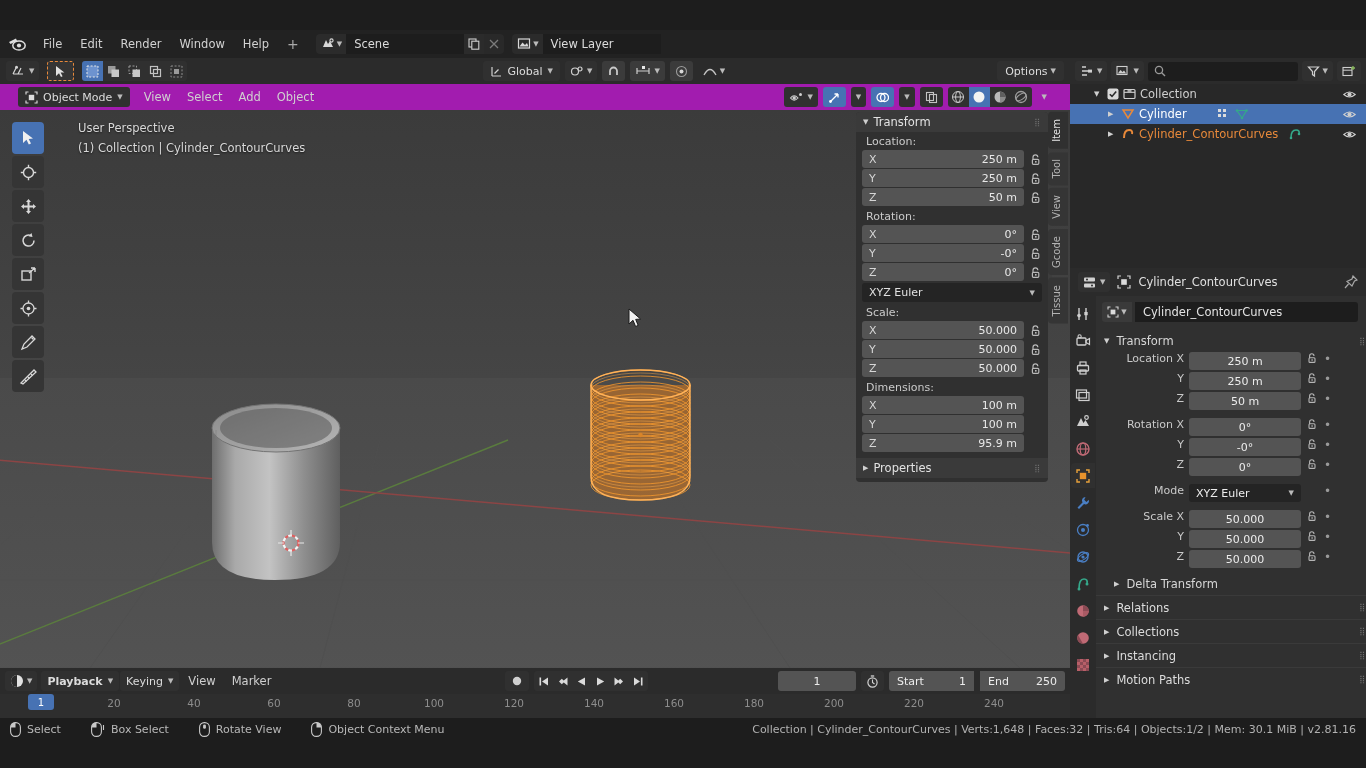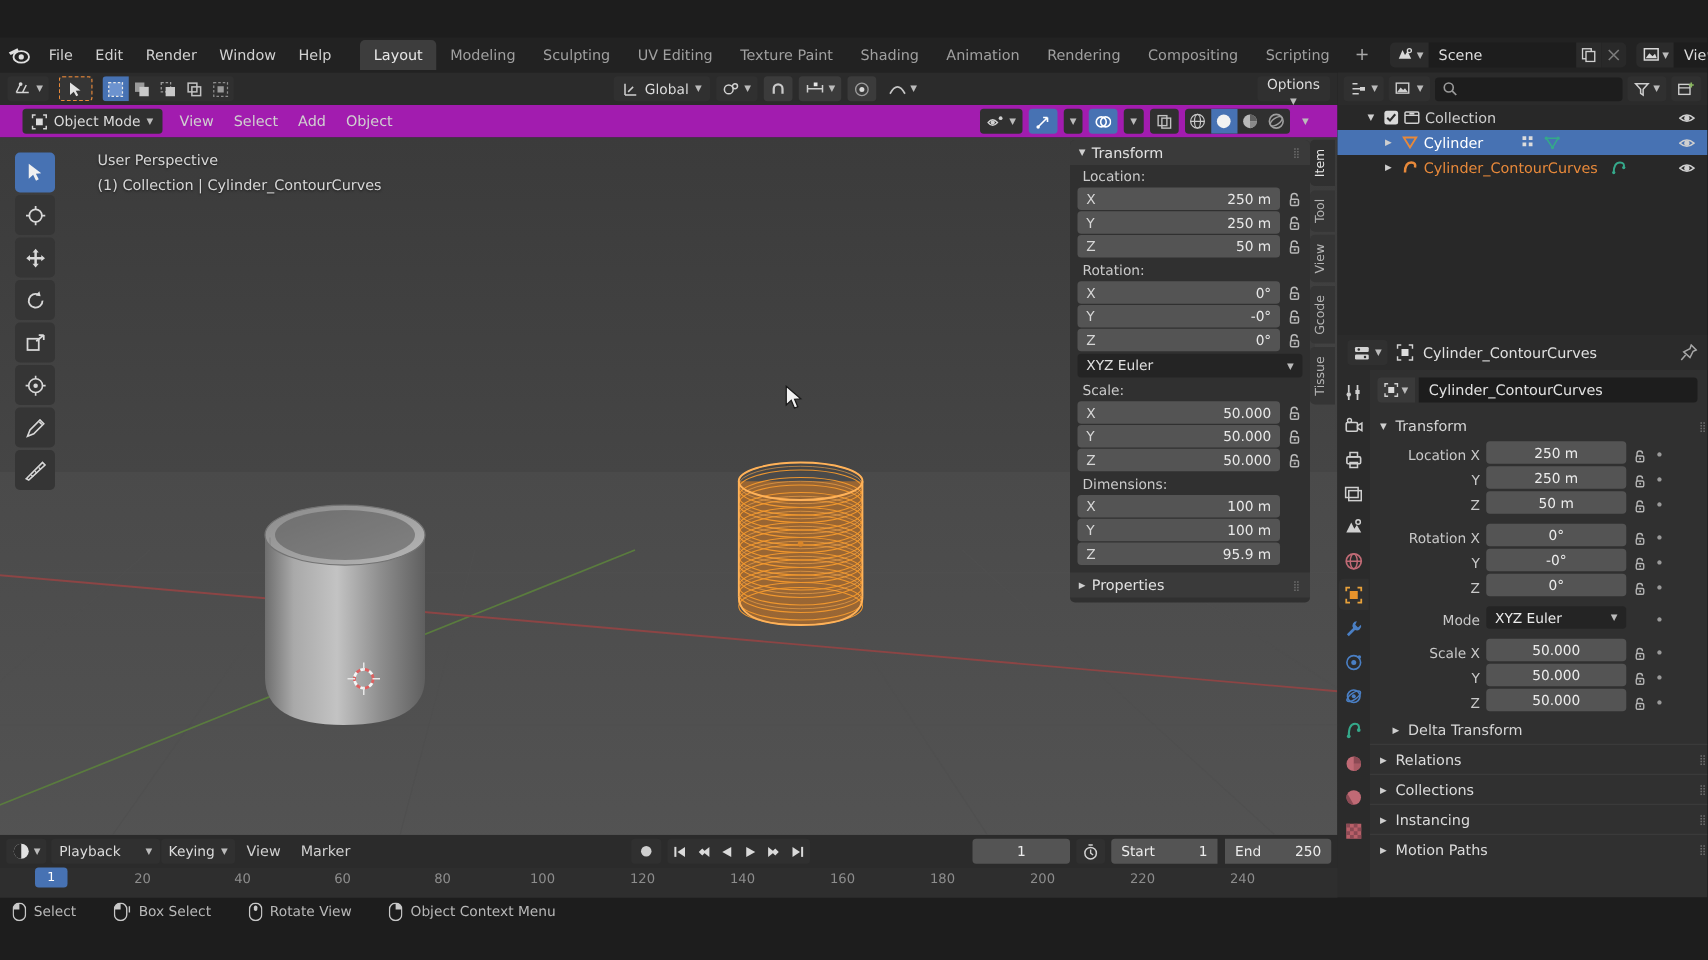--- a/index.html
+++ b/index.html
@@ -201,21 +201,21 @@
   .nf-icon {
     width: 30px; height: 20px; background: #3a3a3a; border-radius: 3px 0 0 3px;
     display: flex; align-items: center; justify-content: center; gap: 2px;
   }
   .nf-input {
     flex: 1; height: 20px; background: #1d1d1d; border-radius: 0 3px 3px 0;
     display: flex; align-items: center; padding: 0 8px; font-size: 11.5px;
     color: #e3e3e3;
   }
   .prow {
-    display: flex; align-items: flex-end; height: 19px; margin-bottom: 1px;
+    display: flex; align-items: flex-start; height: 19px; margin-bottom: 1px;
     padding-right: 18px; gap: 5px;
   }
   .prow .plabel {
     width: 88px; text-align: right; font-size: 11px; color: #c9c9c9;
   }
   .prow .pfield {
     width: 112px; height: 18px; background: #545454; border-radius: 3px;
     display: flex; align-items: center; justify-content: center;
     font-size: 11px; color: #ececec;
   }
@@ -303,32 +303,20 @@
         <path d="M1 6 L8 2.5 L9 5 L2.5 8 Z" fill="#e0e0e0"></path>
       </svg>
     </div>
     <div id="topmenus" style="display:flex;align-items:center;">
         <div class="menu-item">File</div>
         <div class="menu-item">Edit</div>
         <div class="menu-item">Render</div>
         <div class="menu-item">Window</div>
         <div class="menu-item">Help</div>
       </div>
-    <div id="wtabs" style="display:flex;align-items:center;margin-left:14px;">
-        <div class="wtab active">Layout</div>
-        <div class="wtab">Modeling</div>
-        <div class="wtab">Sculpting</div>
-        <div class="wtab">UV Editing</div>
-        <div class="wtab">Texture Paint</div>
-        <div class="wtab">Shading</div>
-        <div class="wtab">Animation</div>
-        <div class="wtab">Rendering</div>
-        <div class="wtab">Compositing</div>
-        <div class="wtab">Scripting</div>
-      </div>
     <div class="plus-tab">+</div>
 
     <div class="scene-block">
       <div class="id-browse">
         <svg width="14" height="14" viewBox="0 0 14 14">
           <path d="M2 10 L5 3 L7 7 L9 4 L12 10 Z" fill="#d8d8d8"></path>
           <circle cx="10.5" cy="3.5" r="1.6" fill="none" stroke="#d8d8d8" stroke-width="1.1"></circle>
         </svg>
         <span class="dropdown-arrow">▼</span>
       </div>
@@ -439,21 +427,21 @@
             <circle cx="6.5" cy="6.5" r="5" fill="none" stroke="#9b9b9b" stroke-width="1.1"></circle>
             <circle cx="6.5" cy="6.5" r="2" fill="#d8d8d8"></circle>
           </svg>
       </div>
       <div class="hbtn flat">
         <svg width="14" height="12" viewBox="0 0 14 12">
             <path d="M1 10 Q7 -1 13 10" fill="none" stroke="#c5c5c5" stroke-width="1.3"></path>
           </svg>
         <span class="dropdown-arrow">▼</span>
       </div>
-      <div class="hbtn" style="margin-left:262px;padding:0 8px;flex-direction:column;">
+      <div class="hbtn" style="margin-left:262px;padding:0 8px;">
         <span>Options</span>
         <span class="dropdown-arrow">▼</span>
       </div>
     </div>
   </div>
 
   <div class="vp-header2">
     <div class="hbtn" style="padding:0 7px;gap:5px;">
       <svg width="13" height="13" viewBox="0 0 13 13">
           <path d="M1 3.5 V1 H3.5 M9.5 1 H12 V3.5 M12 9.5 V12 H9.5 M3.5 12 H1 V9.5" fill="none" stroke="#d4d4d4" stroke-width="1.2"></path>
@@ -1322,21 +1310,21 @@
   <div class="timeline">
     <div class="tl-header">
       <div class="hbtn">
         <svg width="14" height="14" viewBox="0 0 14 14">
             <circle cx="7" cy="7" r="6" fill="#e2e2e2"></circle>
             <path d="M7 1 A6 6 0 0 0 7 13 Z" fill="#2b2b2b"></path>
           </svg>
         <span class="dropdown-arrow">▼</span>
       </div>
       <div id="tl-menus" style="display:flex;align-items:center;">
-          <div class="hbtn" style="padding: 0px 6px; gap: 20px; margin-right: 1px;">
+          <div class="hbtn" style="padding: 0px 6px; gap: 5px; margin-right: 1px; font-weight: bold;">
             <span>Playback</span>
             <span class="dropdown-arrow">▼</span>
           </div>
           <div class="hbtn" style="padding: 0px 6px; gap: 5px; margin-right: 1px;">
             <span>Keying</span>
             <span class="dropdown-arrow">▼</span>
           </div>
           <div class="menu-txt">View</div>
           <div class="menu-txt">Marker</div>
         </div>
@@ -1451,15 +1439,16 @@
         <div class="kb-item">
           <span>
             <svg width="11" height="15" viewBox="0 0 11 15">
               <rect x="0.6" y="0.6" width="9.8" height="13.8" rx="4.6" fill="none" stroke="#c8c8c8" stroke-width="1.1"></rect>
               <path d="M10.4 5.5 A4.6 4.6 0 0 0 5.5 0.6 V5.5 Z" fill="#c8c8c8"></path>
             </svg>
           </span>
           <span>Object Context Menu</span>
         </div>
       </div>
+    <div class="status-right">Collection | Cylinder_ContourCurves   |   Verts:1,648   |   Faces:32   |   Tris:64   |   Objects:1/2   |   Mem: 30.1 MiB   |   v2.81.16</div>
   </div>
 
 </div>
 
 </body></html>

